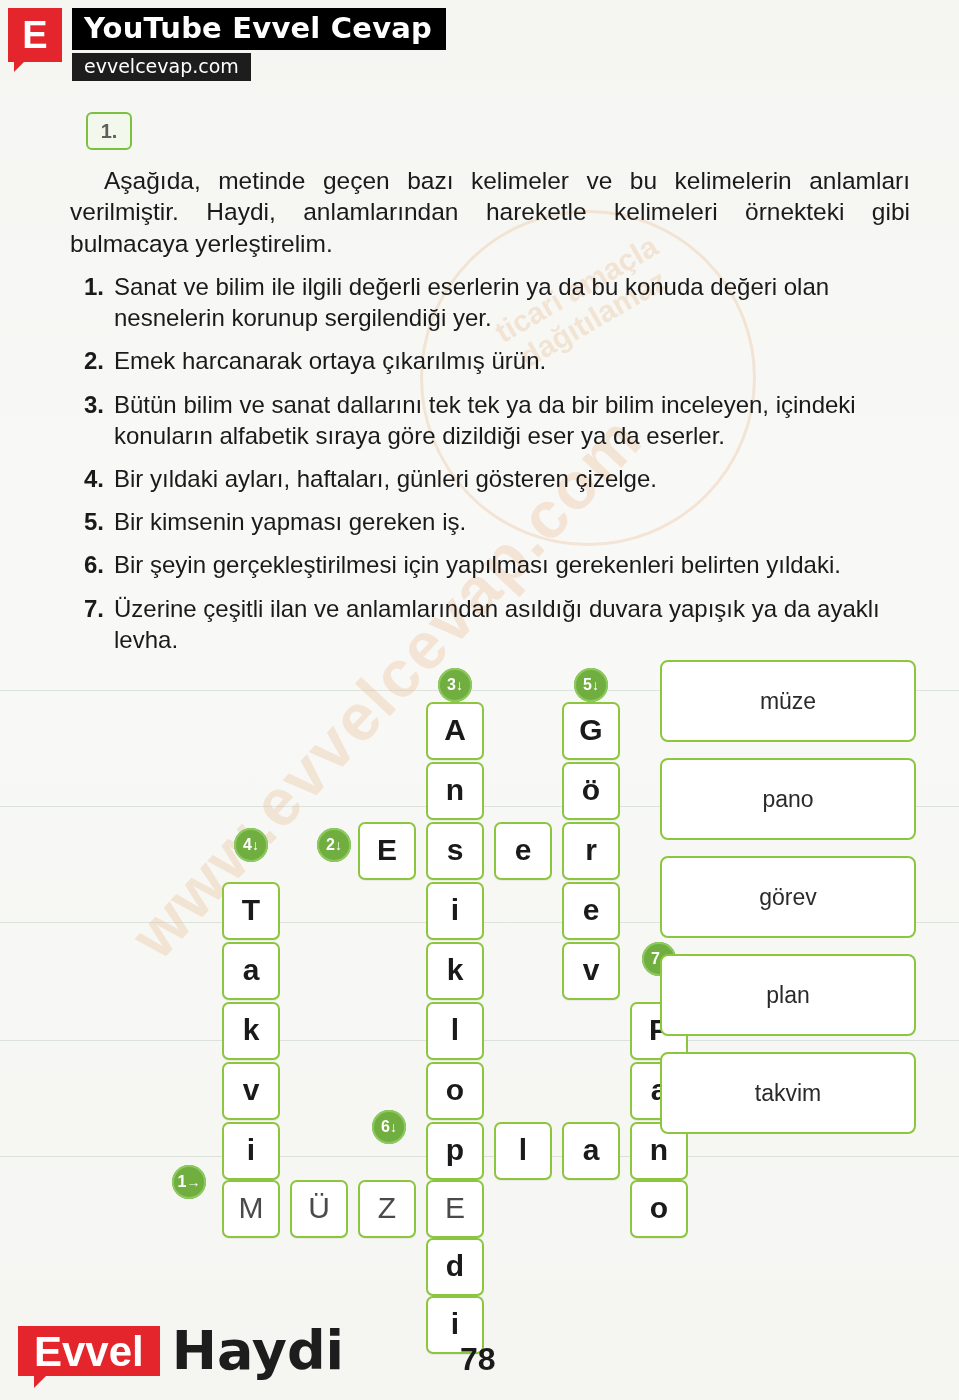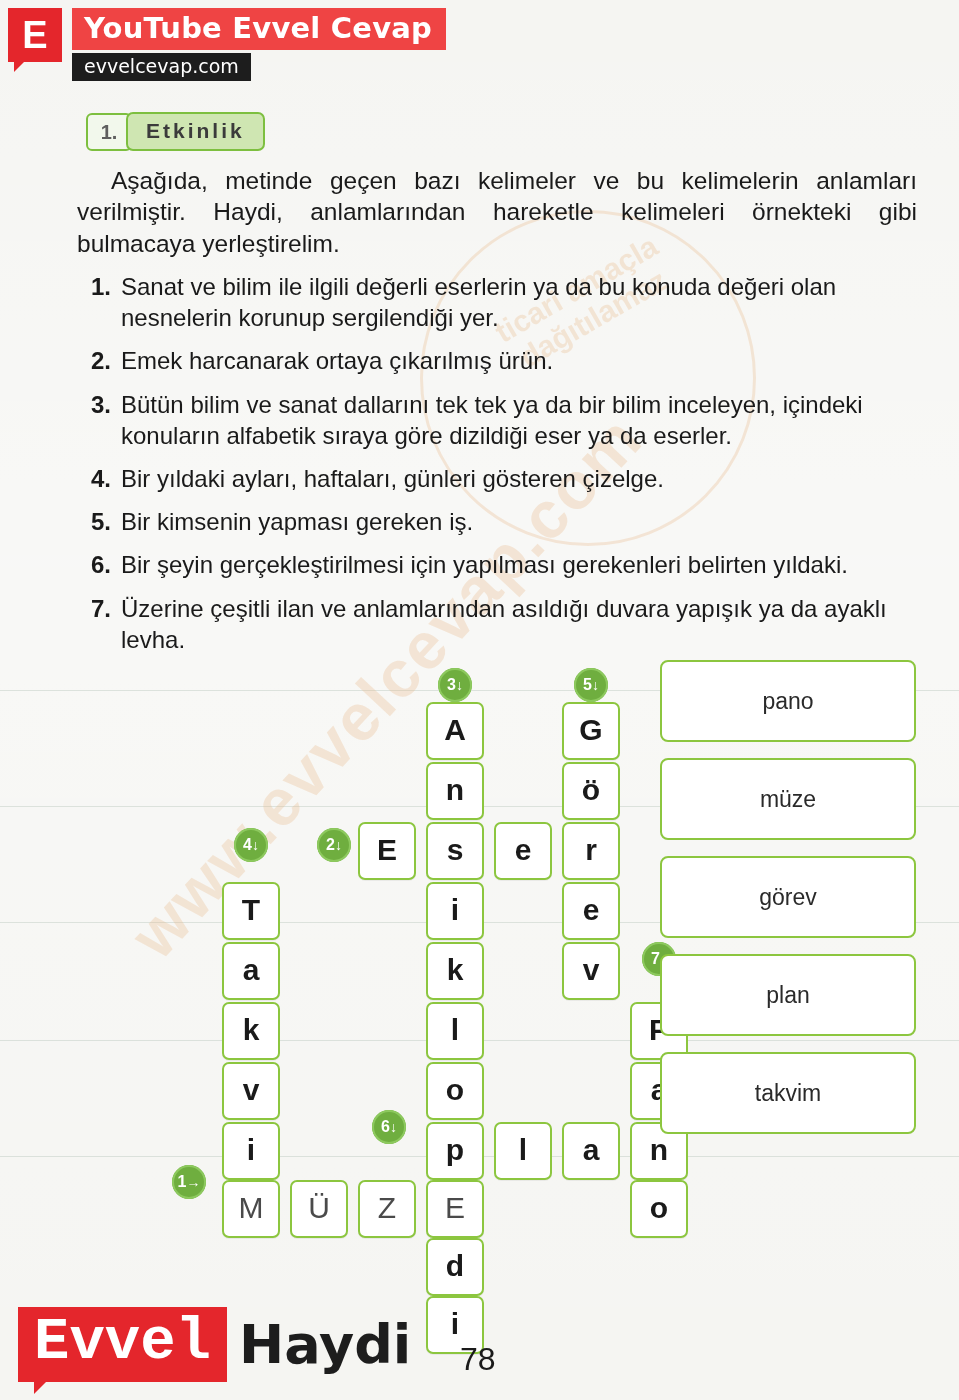--- a/index.html
+++ b/index.html
@@ -26,21 +26,21 @@
     width:54px;height:54px;background:#e4262c;color:#fff;
     font-weight:bold;font-size:38px;line-height:54px;text-align:center;
     position:relative;
   }
   .brand-e:after{
     content:"";position:absolute;left:6px;bottom:-10px;
     border-left:11px solid #e4262c;border-bottom:11px solid transparent;
   }
   .brand-texts{margin-left:10px;}
   .brand-title{
-    background:#ef4444;color:#fff;font-size:29px;font-weight:bold;
+    background:#000000;color:#fff;font-size:29px;font-weight:bold;
     padding:3px 14px 5px 12px;display:inline-block;letter-spacing:.2px;
     font-family:"DejaVu Sans", sans-serif;
   }
   .brand-sub{
     background:#1d1d1d;color:#fff;font-size:19px;
     padding:2px 12px 4px 12px;display:inline-block;margin-top:3px;
     font-family:"DejaVu Sans", sans-serif;
   }
 
   
@@ -68,21 +68,21 @@
   .activity-num{
     width:42px;height:34px;border:2px solid #7dbf3f;border-radius:6px;background:#f2f8ec;
     color:#5f5f5f;font-weight:bold;font-size:20px;line-height:34px;text-align:center;
   }
   .activity-label{
     margin-left:-6px;background:#cfe6b2;border:2px solid #7dbf3f;border-radius:7px;
     padding:5px 18px 6px 18px;color:#3b3b3b;font-weight:bold;font-size:21px;letter-spacing:3px;
   }
 
   
-  .content{position:absolute;left:77px;top:165px;width:840px;z-index:4;}
+  .content{position:absolute;left:70px;top:165px;width:840px;z-index:4;}
   .intro{
     font-size:24.5px;line-height:1.28;text-align:justify;margin:0 0 12px 0;
   }
   .intro .indent{display:inline-block;width:34px;}
   ol.qlist{list-style:none;margin:0;padding:0;}
   ol.qlist li{
     display:flex;font-size:24px;line-height:1.3;margin-bottom:12px;
   }
   ol.qlist li .num{font-weight:bold;width:34px;flex:0 0 34px;text-align:right;margin-right:10px;}
   ol.qlist li .txt{flex:1;}
@@ -111,30 +111,30 @@
     height:78px;margin-bottom:16px;
     border:2px solid #8cc63f;border-radius:8px;background:#ffffff;
     display:flex;align-items:center;justify-content:center;
     font-size:23px;color:#2a2a2a;
   }
 
   
   .footer{position:absolute;left:0;bottom:0;width:959px;height:110px;z-index:6;}
   .logo{position:absolute;left:18px;bottom:18px;display:flex;align-items:center;}
   .logo-box{
-    background:#e4262c;color:#fff;font-weight:bold;font-size:59px;
-    padding:2px 16px 6px 16px;font-family:Liberation Mono, monospace;position:relative;
+    background:#e4262c;color:#fff;font-weight:bold;font-size:42px;
+    padding:2px 16px 0 16px;font-family:Liberation Sans, sans-serif;position:relative;
   }
   .logo-box:after{
     content:"";position:absolute;left:16px;bottom:-12px;
     border-left:13px solid #e4262c;border-bottom:13px solid transparent;
   }
   .logo-word{margin-left:12px;font-size:54px;font-weight:bold;color:#1d1d1d;font-family:"DejaVu Sans", sans-serif;}
   .pagenum{
-    position:absolute;left:460px;bottom:22px;font-size:32px;font-weight:normal;color:#1a1a1a;
+    position:absolute;left:460px;bottom:22px;font-size:32px;font-weight:bold;color:#1a1a1a;
   }
 </style>
 </head>
 <body>
 
 <div class="page-bg"></div>
 <div class="scanline" style="top:690px"></div>
 <div class="scanline" style="top:806px"></div>
 <div class="scanline" style="top:922px"></div>
 <div class="scanline" style="top:1040px"></div>
@@ -149,21 +149,20 @@
 <div class="brand">
   <div class="brand-e">E</div>
   <div class="brand-texts">
     <div class="brand-title">YouTube Evvel Cevap</div><br>
     <div class="brand-sub">evvelcevap.com</div>
   </div>
 </div>
 
 <div class="activity">
   <div class="activity-num">1.</div>
-  <div class="activity-label">Etkinlik</div>
 </div>
 
 <div class="content">
   <p class="intro"><span class="indent"></span><span>Aşağıda, metinde geçen bazı kelimeler ve bu kelimelerin anlamları verilmiştir. Haydi, anlamlarından hareketle kelimeleri örnekteki gibi bulmacaya yerleştirelim.</span></p>
   <ol class="qlist">
     <li>
         <span class="num">1.</span>
         <span class="txt">Sanat ve bilim ile ilgili değerli eserlerin ya da bu konuda değeri olan nesnelerin korunup sergilendiği yer.</span>
       </li>
     <li>
@@ -229,22 +228,22 @@
       <div class="cell" style="left: 340px; top: 636px;">i</div>
       <div class="clue-marker" style="left: 352px; top: 8px;"><span>3</span><span class="arrow">↓</span></div>
       <div class="clue-marker" style="left: 488px; top: 8px;"><span>5</span><span class="arrow">↓</span></div>
       <div class="clue-marker" style="left: 148px; top: 168px;"><span>4</span><span class="arrow">↓</span></div>
       <div class="clue-marker" style="left: 231px; top: 168px;"><span>2</span><span class="arrow">↓</span></div>
       <div class="clue-marker" style="left: 556px; top: 282px;"><span>7</span><span class="arrow">↓</span></div>
       <div class="clue-marker" style="left: 286px; top: 450px;"><span>6</span><span class="arrow">↓</span></div>
       <div class="clue-marker" style="left: 86px; top: 505px;"><span>1</span><span class="arrow">→</span></div>
     </div>
   <div class="bank" id="bank-layer">
+      <div class="bank-item">müze</div>
       <div class="bank-item">pano</div>
-      <div class="bank-item">müze</div>
       <div class="bank-item">görev</div>
       <div class="bank-item">plan</div>
       <div class="bank-item">takvim</div>
     </div>
 </div>
 
 <div class="footer">
   <div class="logo">
     <div class="logo-box">Evvel</div>
     <div class="logo-word">Haydi</div>

